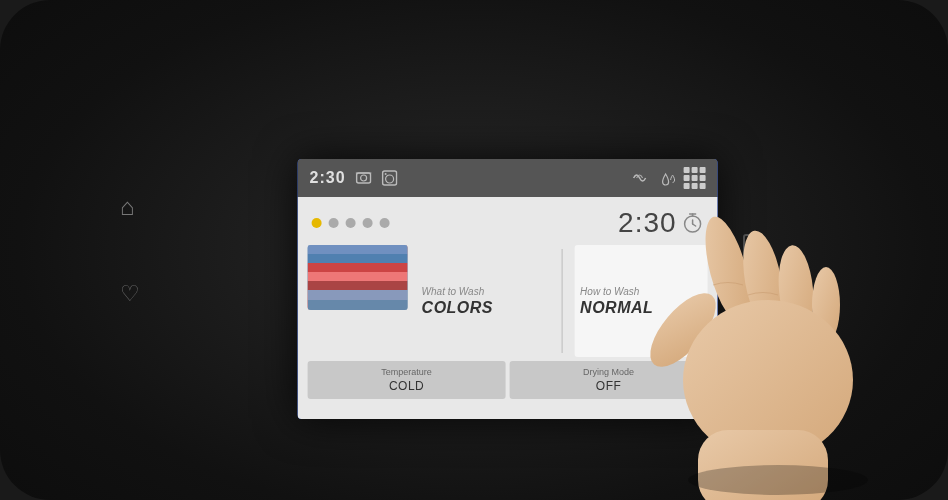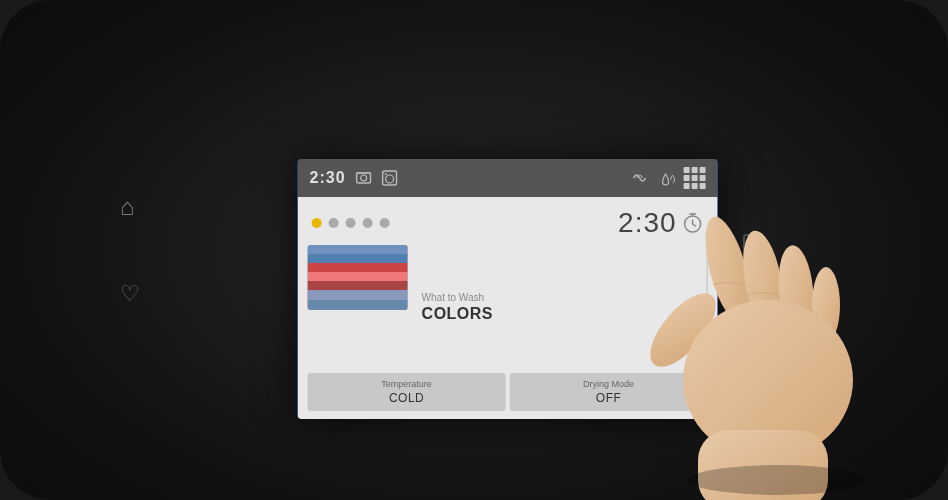--- a/index.html
+++ b/index.html
@@ -190,20 +190,21 @@
           #aa4444 56%, #aa4444 70%,
           #8899bb 70%, #8899bb 84%,
           #6688aa 84%, #6688aa 100%
         );
     }
 
     .wash-details {
       flex: 1;
       display: flex;
       gap: 12px;
+      font-style: italic;
     }
 
     .wash-section {
       flex: 1;
       display: flex;
       flex-direction: column;
       justify-content: center;
       padding: 4px 6px;
     }
 
@@ -229,21 +230,21 @@
     .section-divider {
       width: 1px;
       background: #bbb;
       margin: 4px 0;
     }
 
     
     .controls-row {
       display: flex;
       gap: 4px;
-      padding: 4px 10px 8px 10px;
+      padding: 4px 10px 20px 10px;
     }
 
     .control-btn {
       flex: 1;
       background: #c8c8c8;
       border-radius: 3px;
       padding: 6px 4px;
       display: flex;
       flex-direction: column;
       align-items: center;
@@ -375,20 +376,24 @@
           <rect x="5" y="55" width="90" height="8" rx="2" fill="#90a4ae"></rect>
         </svg>
       </div>
 
       <div class="wash-details">
         <div class="wash-section">
           <div class="wash-label">What to Wash</div>
           <div class="wash-value">COLORS</div>
         </div>
         <div class="section-divider"></div>
+        <div class="wash-section active">
+          <div class="wash-label">How to Wash</div>
+          <div class="wash-value">NORMAL</div>
+        </div>
       </div>
     </div>
 
     <div class="controls-row">
       <button class="control-btn">
         <span class="btn-label">Temperature</span>
         <span class="btn-value">COLD</span>
       </button>
       <button class="control-btn">
         <span class="btn-label">Drying Mode</span>

